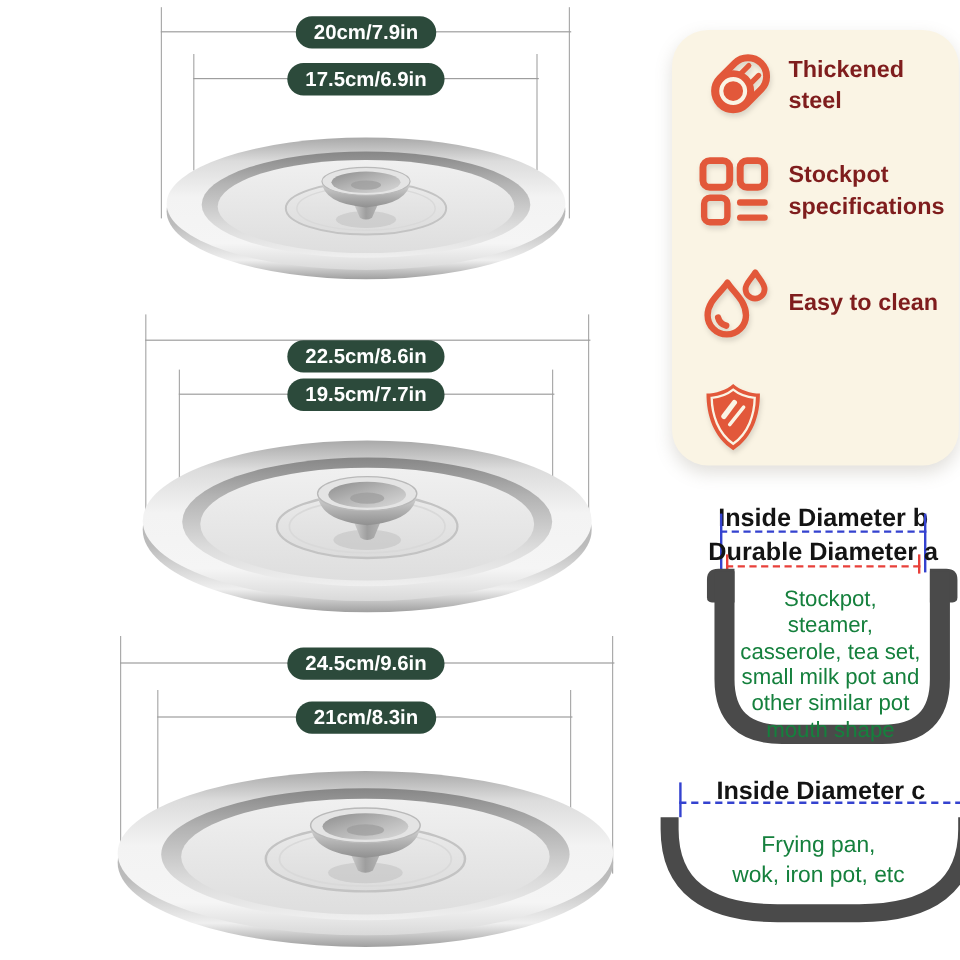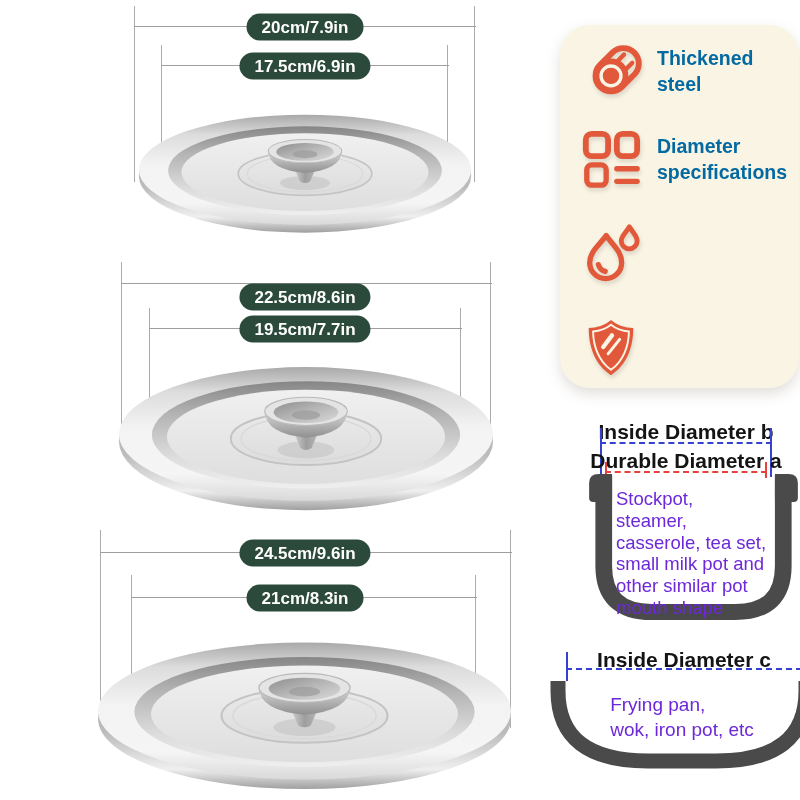--- a/index.html
+++ b/index.html
@@ -19,29 +19,29 @@
   .lid-svg{position:absolute;}
 
   
   .panel{
     position:absolute;left:516px;top:25px;width:239px;height:363px;
     background:#faf4e4;border-radius:30px;
     box-shadow:0 6px 14px rgba(120,110,90,.22);
   }
   .feature-row{position:absolute;left:20px;display:flex;align-items:center;gap:15px;height:70px;}
   .feature-icon{width:62px;height:62px;flex:0 0 62px;filter:drop-shadow(1px 3px 2px rgba(0,0,0,.13));}
-  .feature-label{width:138px;font-size:19.5px;font-weight:600;color:#0369a1;line-height:1.32;}
+  .feature-label{width:138px;font-size:19.5px;font-weight:600;color:#7f1d1d;line-height:1.32;}
 
   
   .dia-label{position:absolute;transform:translateX(-50%);font-size:21px;font-weight:bold;color:#141414;white-space:nowrap;}
   .dash-blue{position:absolute;height:0;border-top:2.5px dashed #3442cf;}
   .dash-red{position:absolute;height:0;border-top:2.5px dashed #e8403a;}
   .tick-blue{position:absolute;width:2px;background:#3442cf;}
   .tick-red{position:absolute;width:2px;background:#e8403a;}
-  .pot-desc{position:absolute;transform:translateX(-50%);text-align:left;color:#6d28d9;white-space:pre-line;}
+  .pot-desc{position:absolute;transform:translateX(-50%);text-align:center;color:#15803d;white-space:pre-line;}
   .desc-1{font-size:18.5px;line-height:1.18;}
   .desc-2{font-size:19px;line-height:1.32;}
   svg.shape{position:absolute;overflow:visible;}
 </style>
 </head>
 <body>
 
 <div id="stage">
 
   <svg width="0" height="0" style="position:absolute" aria-hidden="true">
@@ -173,31 +173,32 @@
     <div class="feature-row" style="top:100px">
       <span class="feature-icon">
         <svg viewBox="0 0 64 64" width="62" height="62">
           <rect x="6" y="5" width="23" height="23" rx="6" fill="none" stroke="#e2583a" stroke-width="6"></rect>
           <rect x="38" y="5" width="21" height="23" rx="6" fill="none" stroke="#e2583a" stroke-width="6"></rect>
           <rect x="7" y="37" width="20" height="21" rx="5" fill="none" stroke="#e2583a" stroke-width="5.5"></rect>
           <line x1="38" y1="41" x2="59" y2="41" stroke="#e2583a" stroke-width="5.5" stroke-linecap="round"></line>
           <line x1="38" y1="54" x2="59" y2="54" stroke="#e2583a" stroke-width="5.5" stroke-linecap="round"></line>
         </svg>
       </span>
-      <span class="feature-label">Diameter specifications</span>
+      <span class="feature-label">Stockpot specifications</span>
     </div>
 
     <div class="feature-row" style="top:193px">
       <span class="feature-icon">
         <svg viewBox="0 0 64 64" width="62" height="62">
           <path d="M27,14 C33,23 43,30 43,42 a16.5,16.5 0 0 1 -33,0 C10,30 21,23 27,14 Z" fill="none" stroke="#e2583a" stroke-width="5.5" stroke-linejoin="round"></path>
           <path d="M51,5 c3.5,6 8,9.5 8,14.5 a8.2,8.2 0 0 1 -16.4,0 C42.6,14.5 47.5,11 51,5 Z" fill="none" stroke="#e2583a" stroke-width="5" stroke-linejoin="round"></path>
           <path d="M19,44 q1.5,5.5 7,7" fill="none" stroke="#e2583a" stroke-width="5.5" stroke-linecap="round"></path>
         </svg>
       </span>
+      <span class="feature-label">Easy to clean</span>
     </div>
 
     <div class="feature-row" style="top:288px">
       <span class="feature-icon">
         <svg viewBox="0 0 64 64" width="62" height="62">
           <path d="M32,3 C38,8.5 47,11 55,11.3 C55,30 49,49 32,60 C15,49 9,30 9,11.3 C17,11 26,8.5 32,3 Z" fill="#e2583a"></path>
           <path d="M32,8 C37,12 44,14.5 50.5,15 C50.3,29.5 45,45.5 32,54.5 C19,45.5 13.7,29.5 13.5,15 C20,14.5 27,12 32,8 Z" fill="none" stroke="#faf4e4" stroke-width="2"></path>
           <line x1="24" y1="31" x2="33" y2="19" stroke="#faf4e4" stroke-width="4.5" stroke-linecap="round"></line>
           <line x1="29" y1="38" x2="41" y2="23" stroke="#faf4e4" stroke-width="3" stroke-linecap="round"></line>
         </svg>

